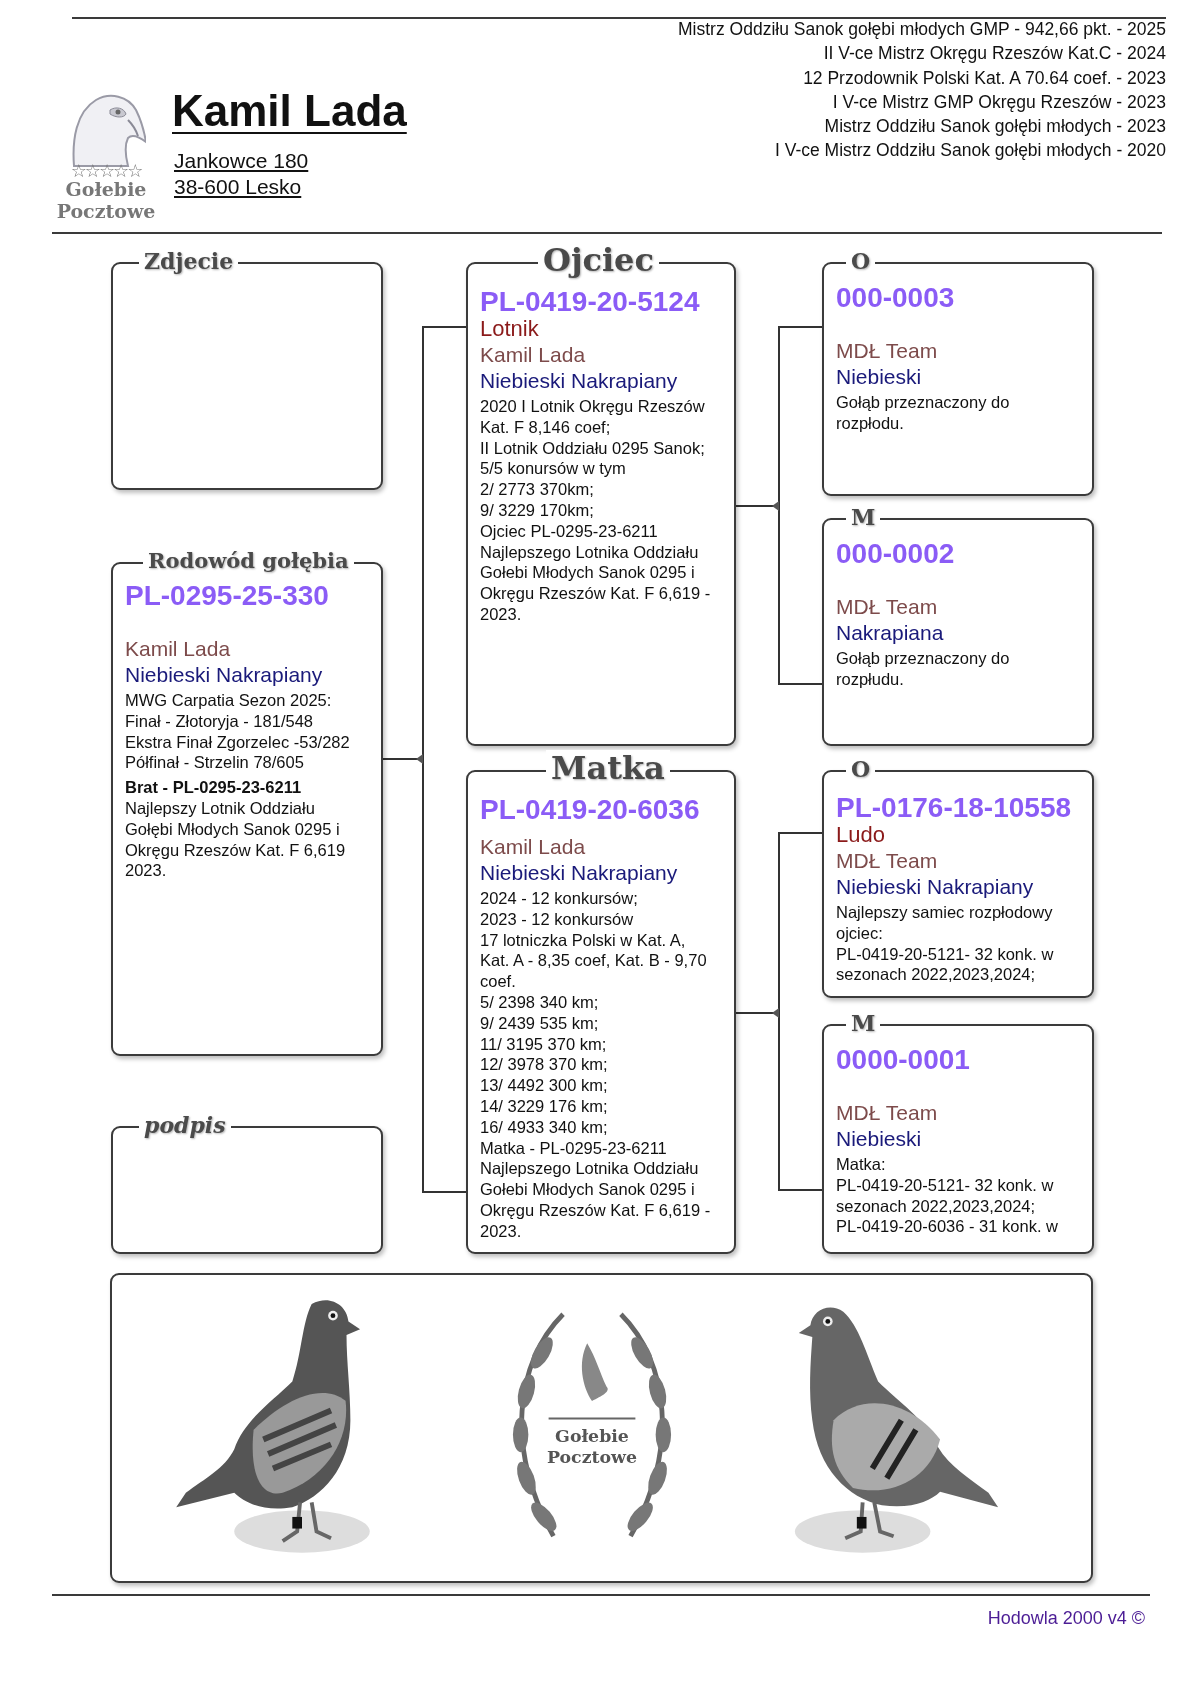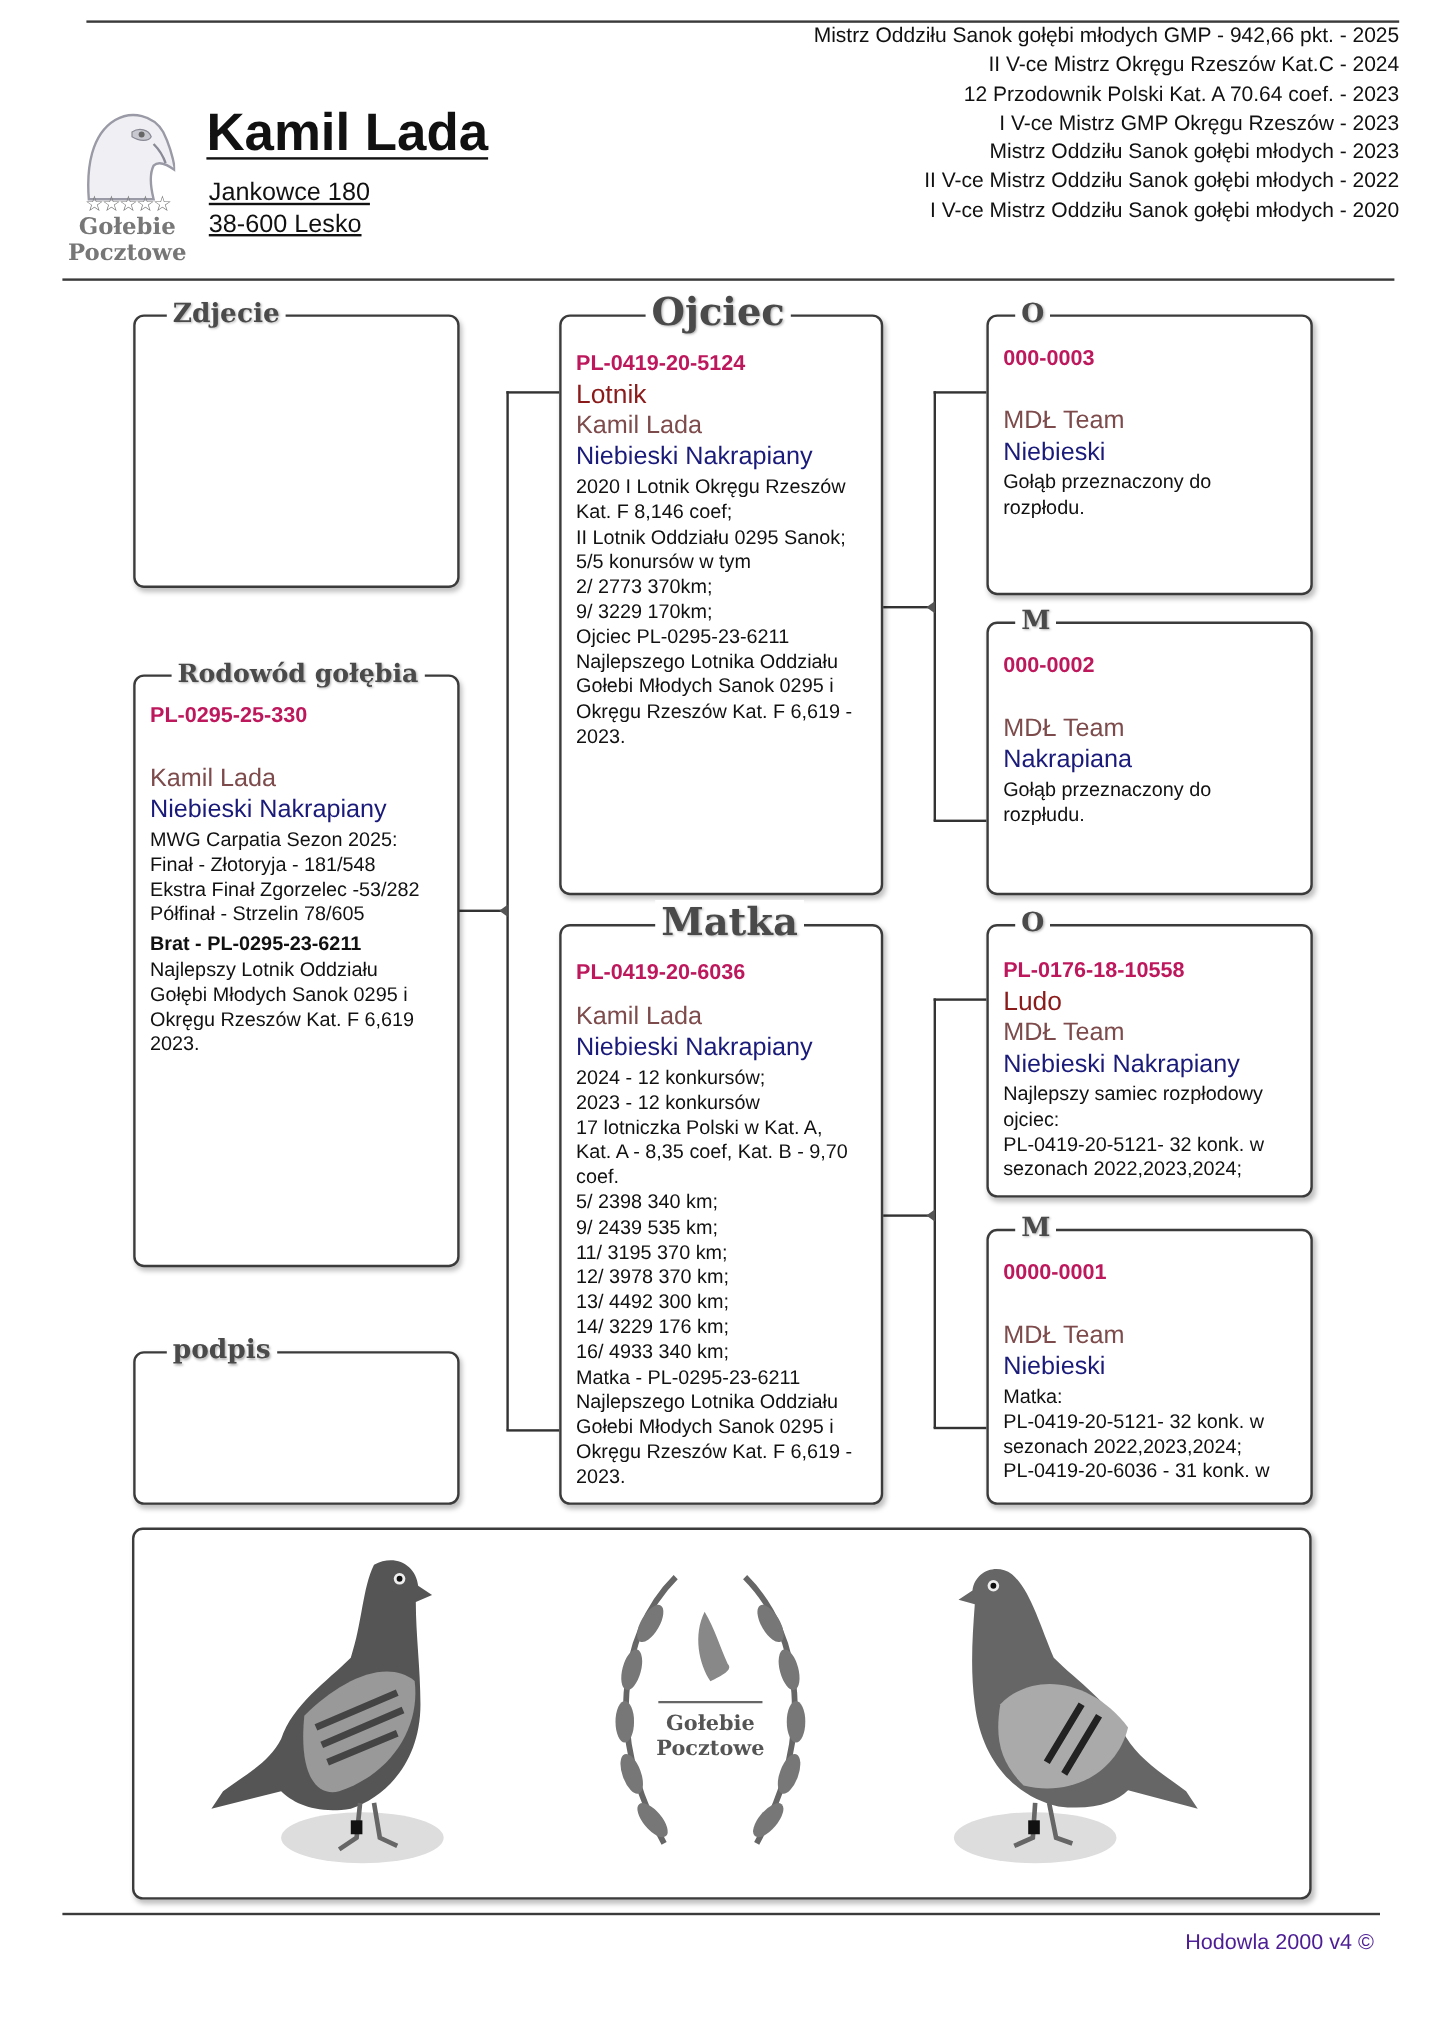--- a/index.html
+++ b/index.html
@@ -14,21 +14,21 @@
   .logo .stars { position: absolute; left: 0; top: 74px; width: 108px; text-align: center; font-size: 18px; color: #777; letter-spacing: -2px; font-family: "DejaVu Sans", sans-serif; }
   .logo .lt { position: absolute; left: 0; width: 108px; text-align: center; font-family: "DejaVu Serif", serif; font-weight: bold; color: #777; font-size: 19px; }
   .owner-name { position: absolute; left: 172px; top: 86px; font-size: 44px; font-weight: bold; color: #111; text-decoration: underline; text-decoration-thickness: 2px; text-underline-offset: 6px; }
   .owner-addr { position: absolute; left: 174px; top: 148px; font-size: 21px; line-height: 26px; color: #111; text-decoration: underline; }
   .titles { position: absolute; right: 34px; top: 17px; text-align: right; font-size: 17.5px; line-height: 24.3px; color: #111; }
 
   
   .box { position: absolute; border: 2px solid #3b3b3b; border-radius: 9px; background: #fff; box-shadow: 2px 3px 4px rgba(0,0,0,0.25); }
   .box .legend { position: absolute; top: -15px; background: #fff; padding: 0 5px; font-family: "DejaVu Serif", serif; font-weight: bold; color: #4a4a4a; text-shadow: 1px 1px 2px rgba(0,0,0,0.3); line-height: 24px; }
   .box .content { position: absolute; left: 12px; right: 6px; top: 20px; }
-  .ring { font-size: 18px; font-weight: bold; color: #be185d; line-height: 28px; }
+  .ring { font-size: 28px; font-weight: bold; color: #8b5cf6; line-height: 28px; }
   .pname { font-size: 22px; color: #8b1a1a; line-height: 26px; }
   .breeder { font-size: 21px; color: #7d4b4b; line-height: 26px; }
   .color { font-size: 21px; color: #1a1a7a; line-height: 26px; }
   .desc { font-size: 16.5px; color: #111; line-height: 20.8px; white-space: pre-line; margin-top: 2px; }
   .spacer { height: 26px; }
 
   
   .line { position: absolute; background: #333; }
   .vline { position: absolute; width: 2px; background: #333; }
   .arrow { position: absolute; width: 0; height: 0; border-top: 5px solid transparent; border-bottom: 5px solid transparent; border-right: 7px solid #555; }
@@ -59,21 +59,20 @@
   <div>Jankowce 180</div>
   <div>38-600 Lesko</div>
 </div>
 
 <div class="titles">
   <div>Mistrz Oddziłu Sanok gołębi młodych GMP - 942,66 pkt. - 2025</div>
   <div>II V-ce Mistrz Okręgu Rzeszów Kat.C - 2024</div>
   <div>12 Przodownik Polski Kat. A 70.64 coef. - 2023</div>
   <div>I V-ce Mistrz GMP Okręgu Rzeszów - 2023</div>
   <div>Mistrz Oddziłu Sanok gołębi młodych - 2023</div>
-  <div>II V-ce Mistrz Oddziłu Sanok gołębi młodych - 2022</div>
   <div>I V-ce Mistrz Oddziłu Sanok gołębi młodych - 2020</div>
 </div>
 
 <div class="vline" style="left:422px; top:326px; height:866px;"></div>
 <div class="line" style="left:422px; top:326px; width:44px; height:2px;"></div>
 <div class="line" style="left:422px; top:1191px; width:44px; height:2px;"></div>
 <div class="line" style="left:382px; top:758px; width:40px; height:2px;"></div>
 <div class="arrow" style="left:416px; top:754px;"></div>
 
 <div class="vline" style="left:778px; top:326px; height:358px;"></div>
@@ -104,21 +103,21 @@
 Ekstra Finał Zgorzelec -53/282
 Półfinał - Strzelin 78/605</div>
     <div class="desc" style="font-weight:bold; margin-top:4px;">Brat - PL-0295-23-6211</div>
     <div class="desc" style="margin-top:0;">Najlepszy Lotnik Oddziału
 Gołębi Młodych Sanok 0295 i
 Okręgu Rzeszów Kat. F 6,619
 2023.</div>
   </div>
 </div>
 
-<div class="box" style="left:111px; top:1126px; width:272px; height:128px;">
+<div class="box" style="left:111px; top:1126px; width:272px; height:128px;font-style:italic;">
   <div class="legend" style="left:26px; font-size:22px;">podpis</div>
 </div>
 
 <div class="box" style="left:466px; top:262px; width:270px; height:484px;">
   <div class="legend" style="left:70px; font-size:32px; top:-22px; line-height:36px;text-align:center;">Ojciec</div>
   <div class="content" style="top:24px;">
     <div class="ring">PL-0419-20-5124</div>
     <div class="pname">Lotnik</div>
     <div class="breeder">Kamil Lada</div>
     <div class="color">Niebieski Nakrapiany</div>

